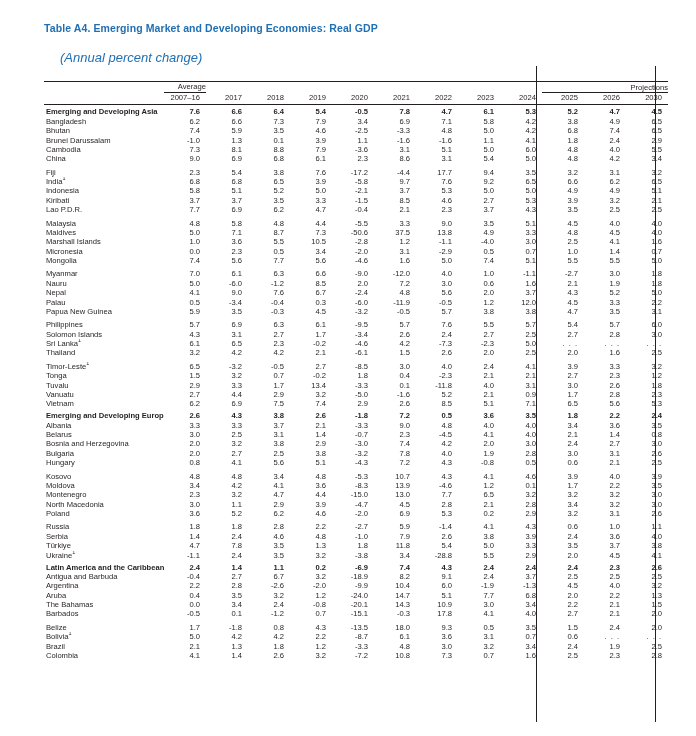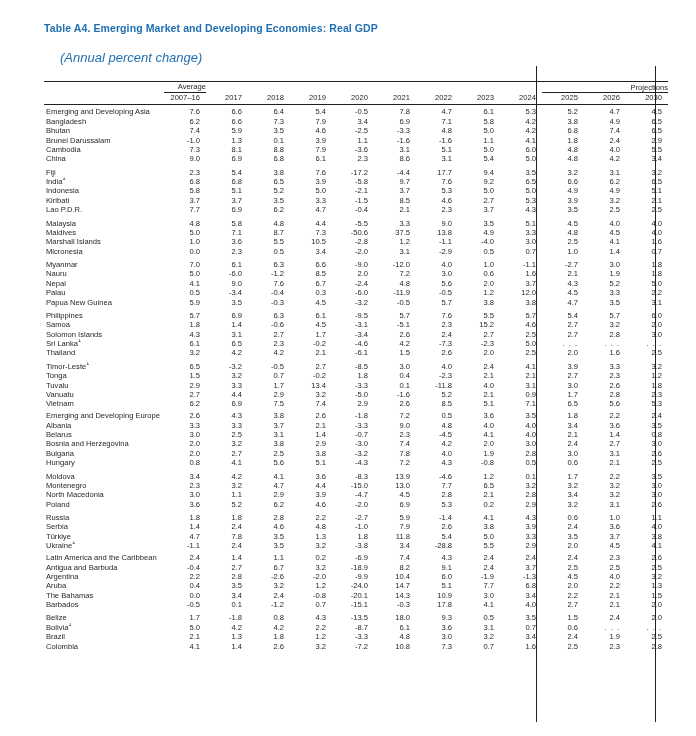--- a/index.html
+++ b/index.html
@@ -86,21 +86,21 @@
   }
   .num {
     text-align: right;
     padding-right: 6px !important;
   }
   .proj {
     text-align: right;
     padding-right: 6px !important;
   }
   tr.group .name, tr.group .num, tr.group .proj {
-    font-weight: normal;
+    font-weight: bold;
   }
   tr.group td {
     padding-top: 3.5px !important;
   }
   tr.spacer td {
     height: 4px;
     padding: 0 !important;
     line-height: 4px;
   }
   .proj-band {
@@ -396,20 +396,35 @@
           <td class="num">3.4</td>
           <td class="num">-2.0</td>
           <td class="num">3.1</td>
           <td class="num">-2.9</td>
           <td class="num">0.5</td>
           <td class="num">0.7</td>
           <td class="proj">1.0</td>
           <td class="proj">1.4</td>
           <td class="proj">0.7</td>
         </tr>
+        <tr class="">
+          <td class="name">Mongolia</td>
+          <td class="num">7.4</td>
+          <td class="num">5.6</td>
+          <td class="num">7.7</td>
+          <td class="num">5.6</td>
+          <td class="num">-4.6</td>
+          <td class="num">1.6</td>
+          <td class="num">5.0</td>
+          <td class="num">7.4</td>
+          <td class="num">5.1</td>
+          <td class="proj">5.5</td>
+          <td class="proj">5.5</td>
+          <td class="proj">5.0</td>
+        </tr>
         <tr class="spacer">
           <td colspan="13"></td>
         </tr>
         <tr class="">
           <td class="name">Myanmar</td>
           <td class="num">7.0</td>
           <td class="num">6.1</td>
           <td class="num">6.3</td>
           <td class="num">6.6</td>
           <td class="num">-9.0</td>
@@ -491,35 +506,20 @@
           <td class="num">6.3</td>
           <td class="num">6.1</td>
           <td class="num">-9.5</td>
           <td class="num">5.7</td>
           <td class="num">7.6</td>
           <td class="num">5.5</td>
           <td class="num">5.7</td>
           <td class="proj">5.4</td>
           <td class="proj">5.7</td>
           <td class="proj">6.0</td>
-        </tr>
-        <tr class="">
-          <td class="name">Samoa</td>
-          <td class="num">1.8</td>
-          <td class="num">1.4</td>
-          <td class="num">-0.6</td>
-          <td class="num">4.5</td>
-          <td class="num">-3.1</td>
-          <td class="num">-5.1</td>
-          <td class="num">2.3</td>
-          <td class="num">15.2</td>
-          <td class="num">4.6</td>
-          <td class="proj">2.7</td>
-          <td class="proj">3.2</td>
-          <td class="proj">2.0</td>
         </tr>
         <tr class="">
           <td class="name">Solomon Islands</td>
           <td class="num">4.3</td>
           <td class="num">3.1</td>
           <td class="num">2.7</td>
           <td class="num">1.7</td>
           <td class="num">-3.4</td>
           <td class="num">2.6</td>
           <td class="num">2.4</td>
@@ -724,20 +724,35 @@
           <td class="num">-0.8</td>
           <td class="num">0.5</td>
           <td class="proj">0.6</td>
           <td class="proj">2.1</td>
           <td class="proj">2.5</td>
         </tr>
         <tr class="spacer">
           <td colspan="13"></td>
         </tr>
         <tr class="">
+          <td class="name">Kosovo</td>
+          <td class="num">4.8</td>
+          <td class="num">4.8</td>
+          <td class="num">3.4</td>
+          <td class="num">4.8</td>
+          <td class="num">-5.3</td>
+          <td class="num">10.7</td>
+          <td class="num">4.3</td>
+          <td class="num">4.1</td>
+          <td class="num">4.6</td>
+          <td class="proj">3.9</td>
+          <td class="proj">4.0</td>
+          <td class="proj">3.9</td>
+        </tr>
+        <tr class="">
           <td class="name">Moldova</td>
           <td class="num">3.4</td>
           <td class="num">4.2</td>
           <td class="num">4.1</td>
           <td class="num">3.6</td>
           <td class="num">-8.3</td>
           <td class="num">13.9</td>
           <td class="num">-4.6</td>
           <td class="num">1.2</td>
           <td class="num">0.1</td>

